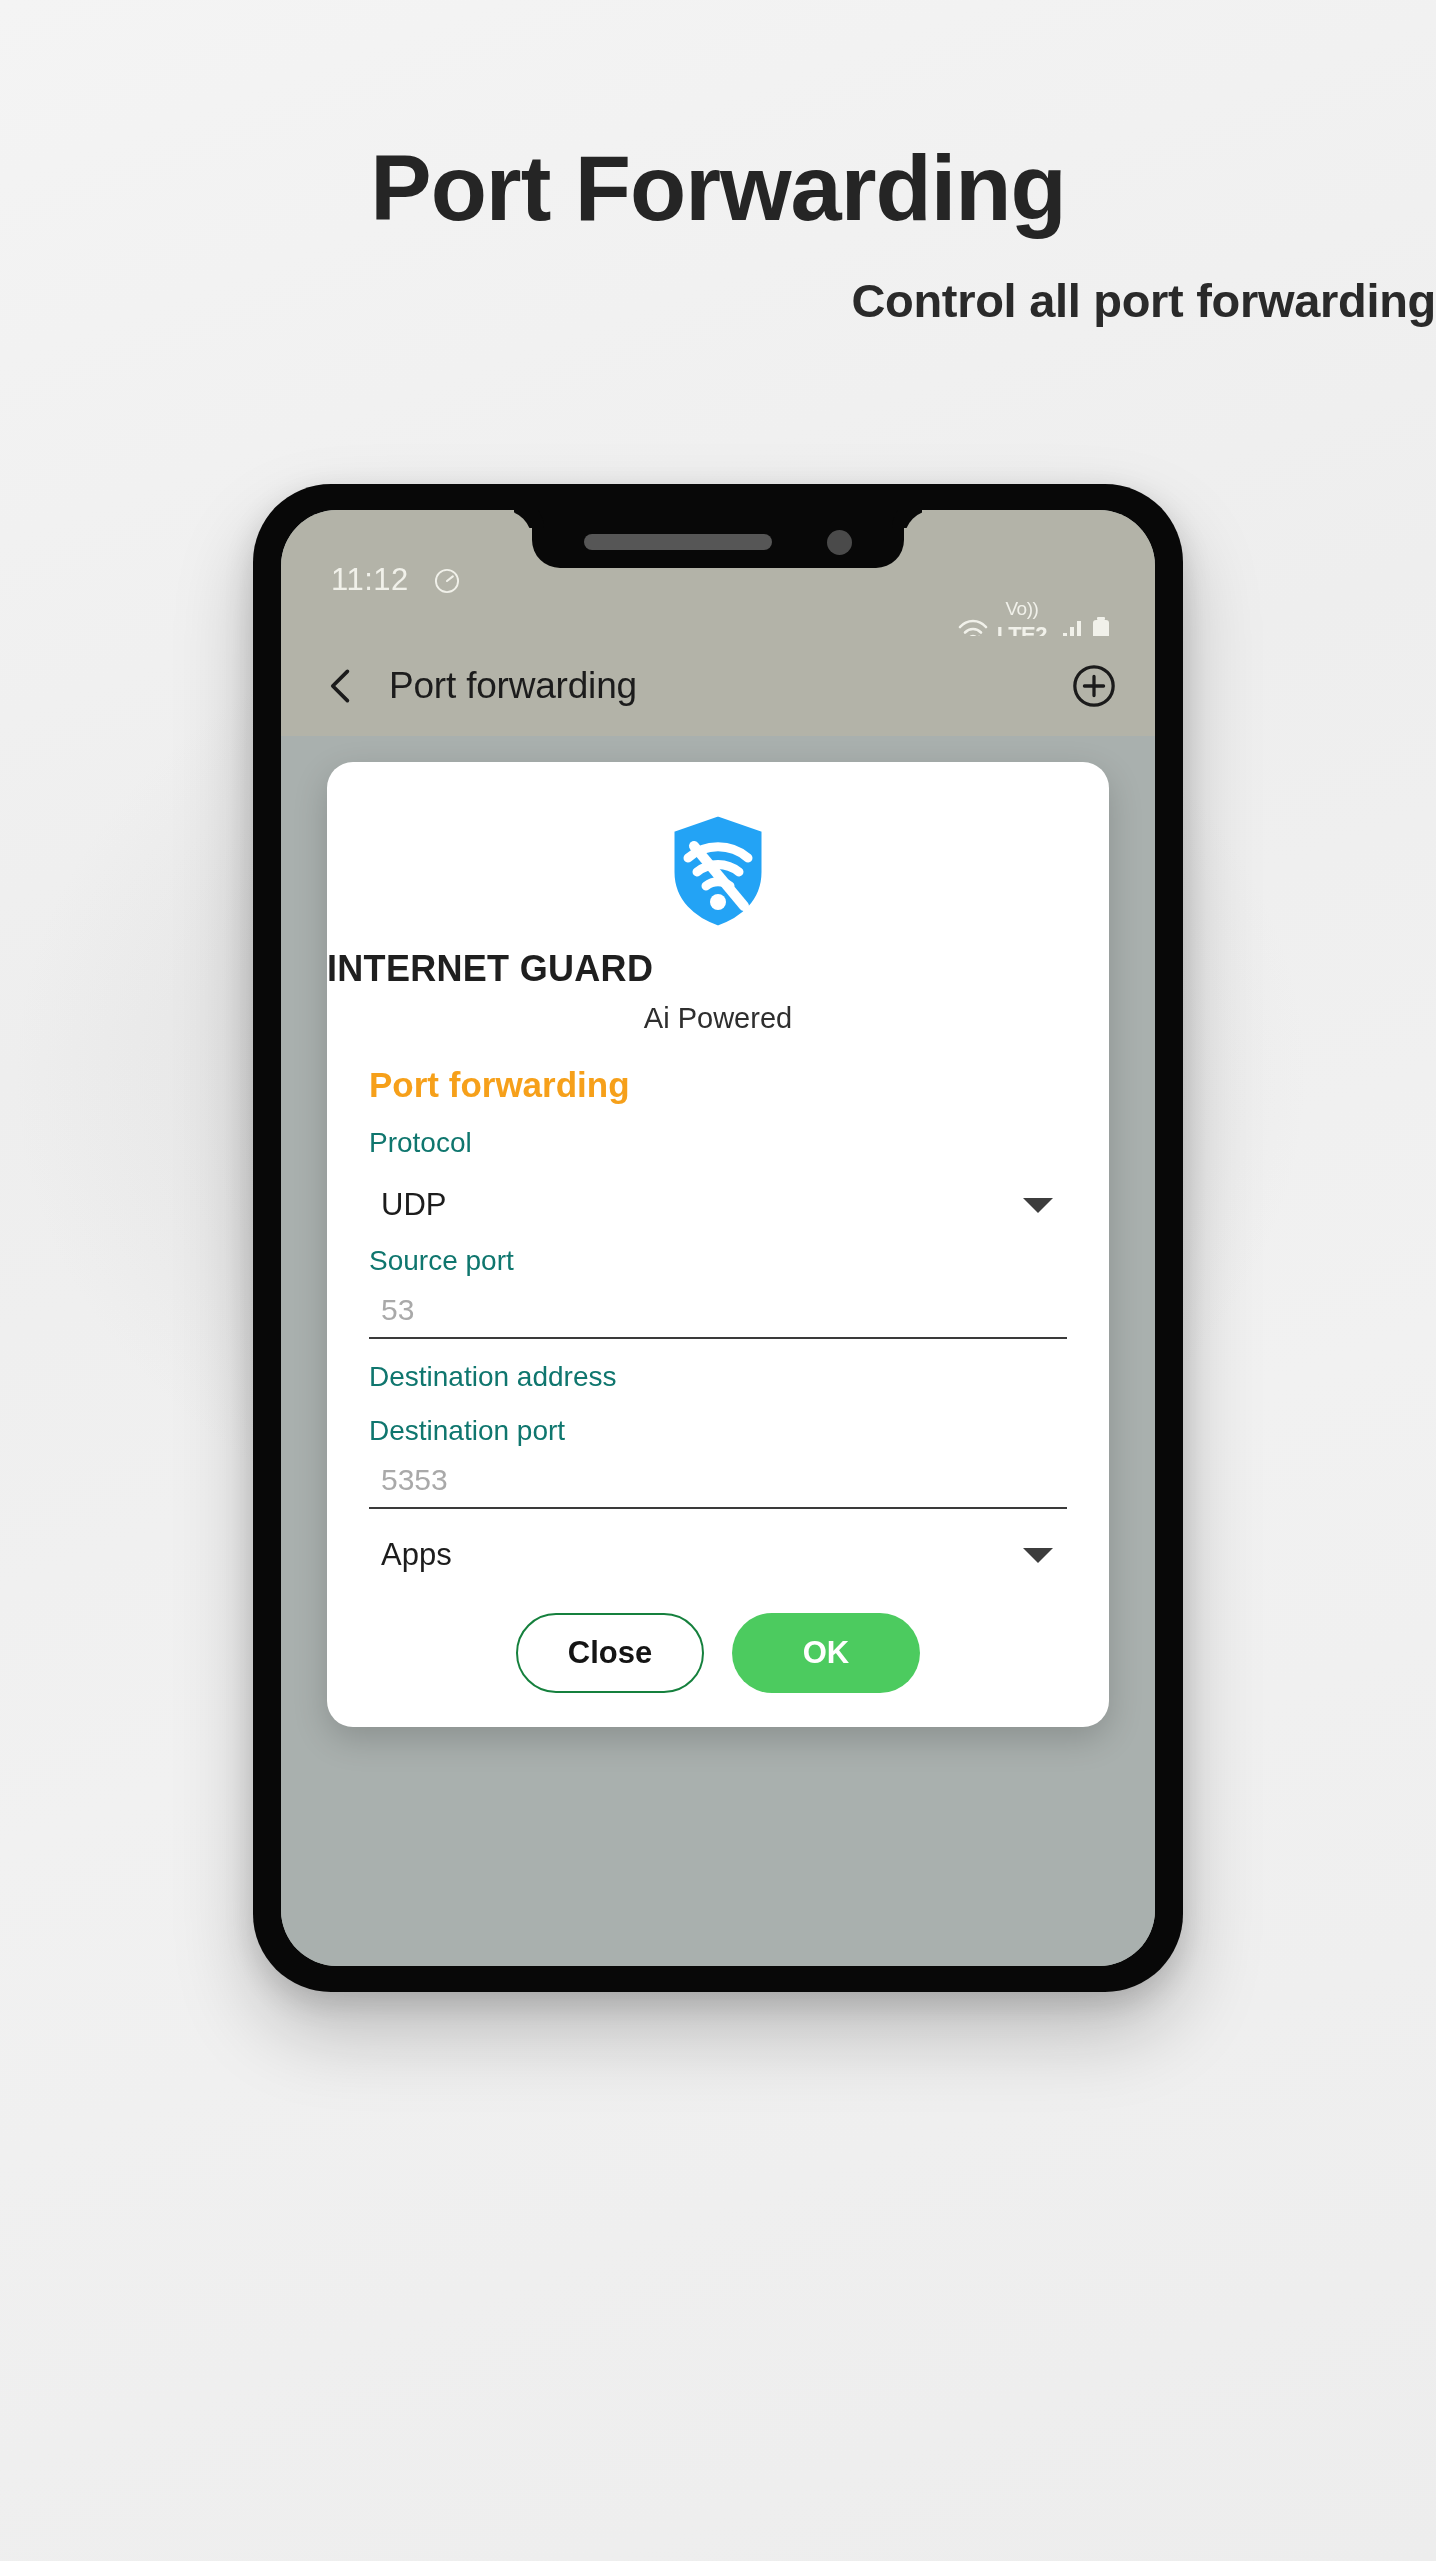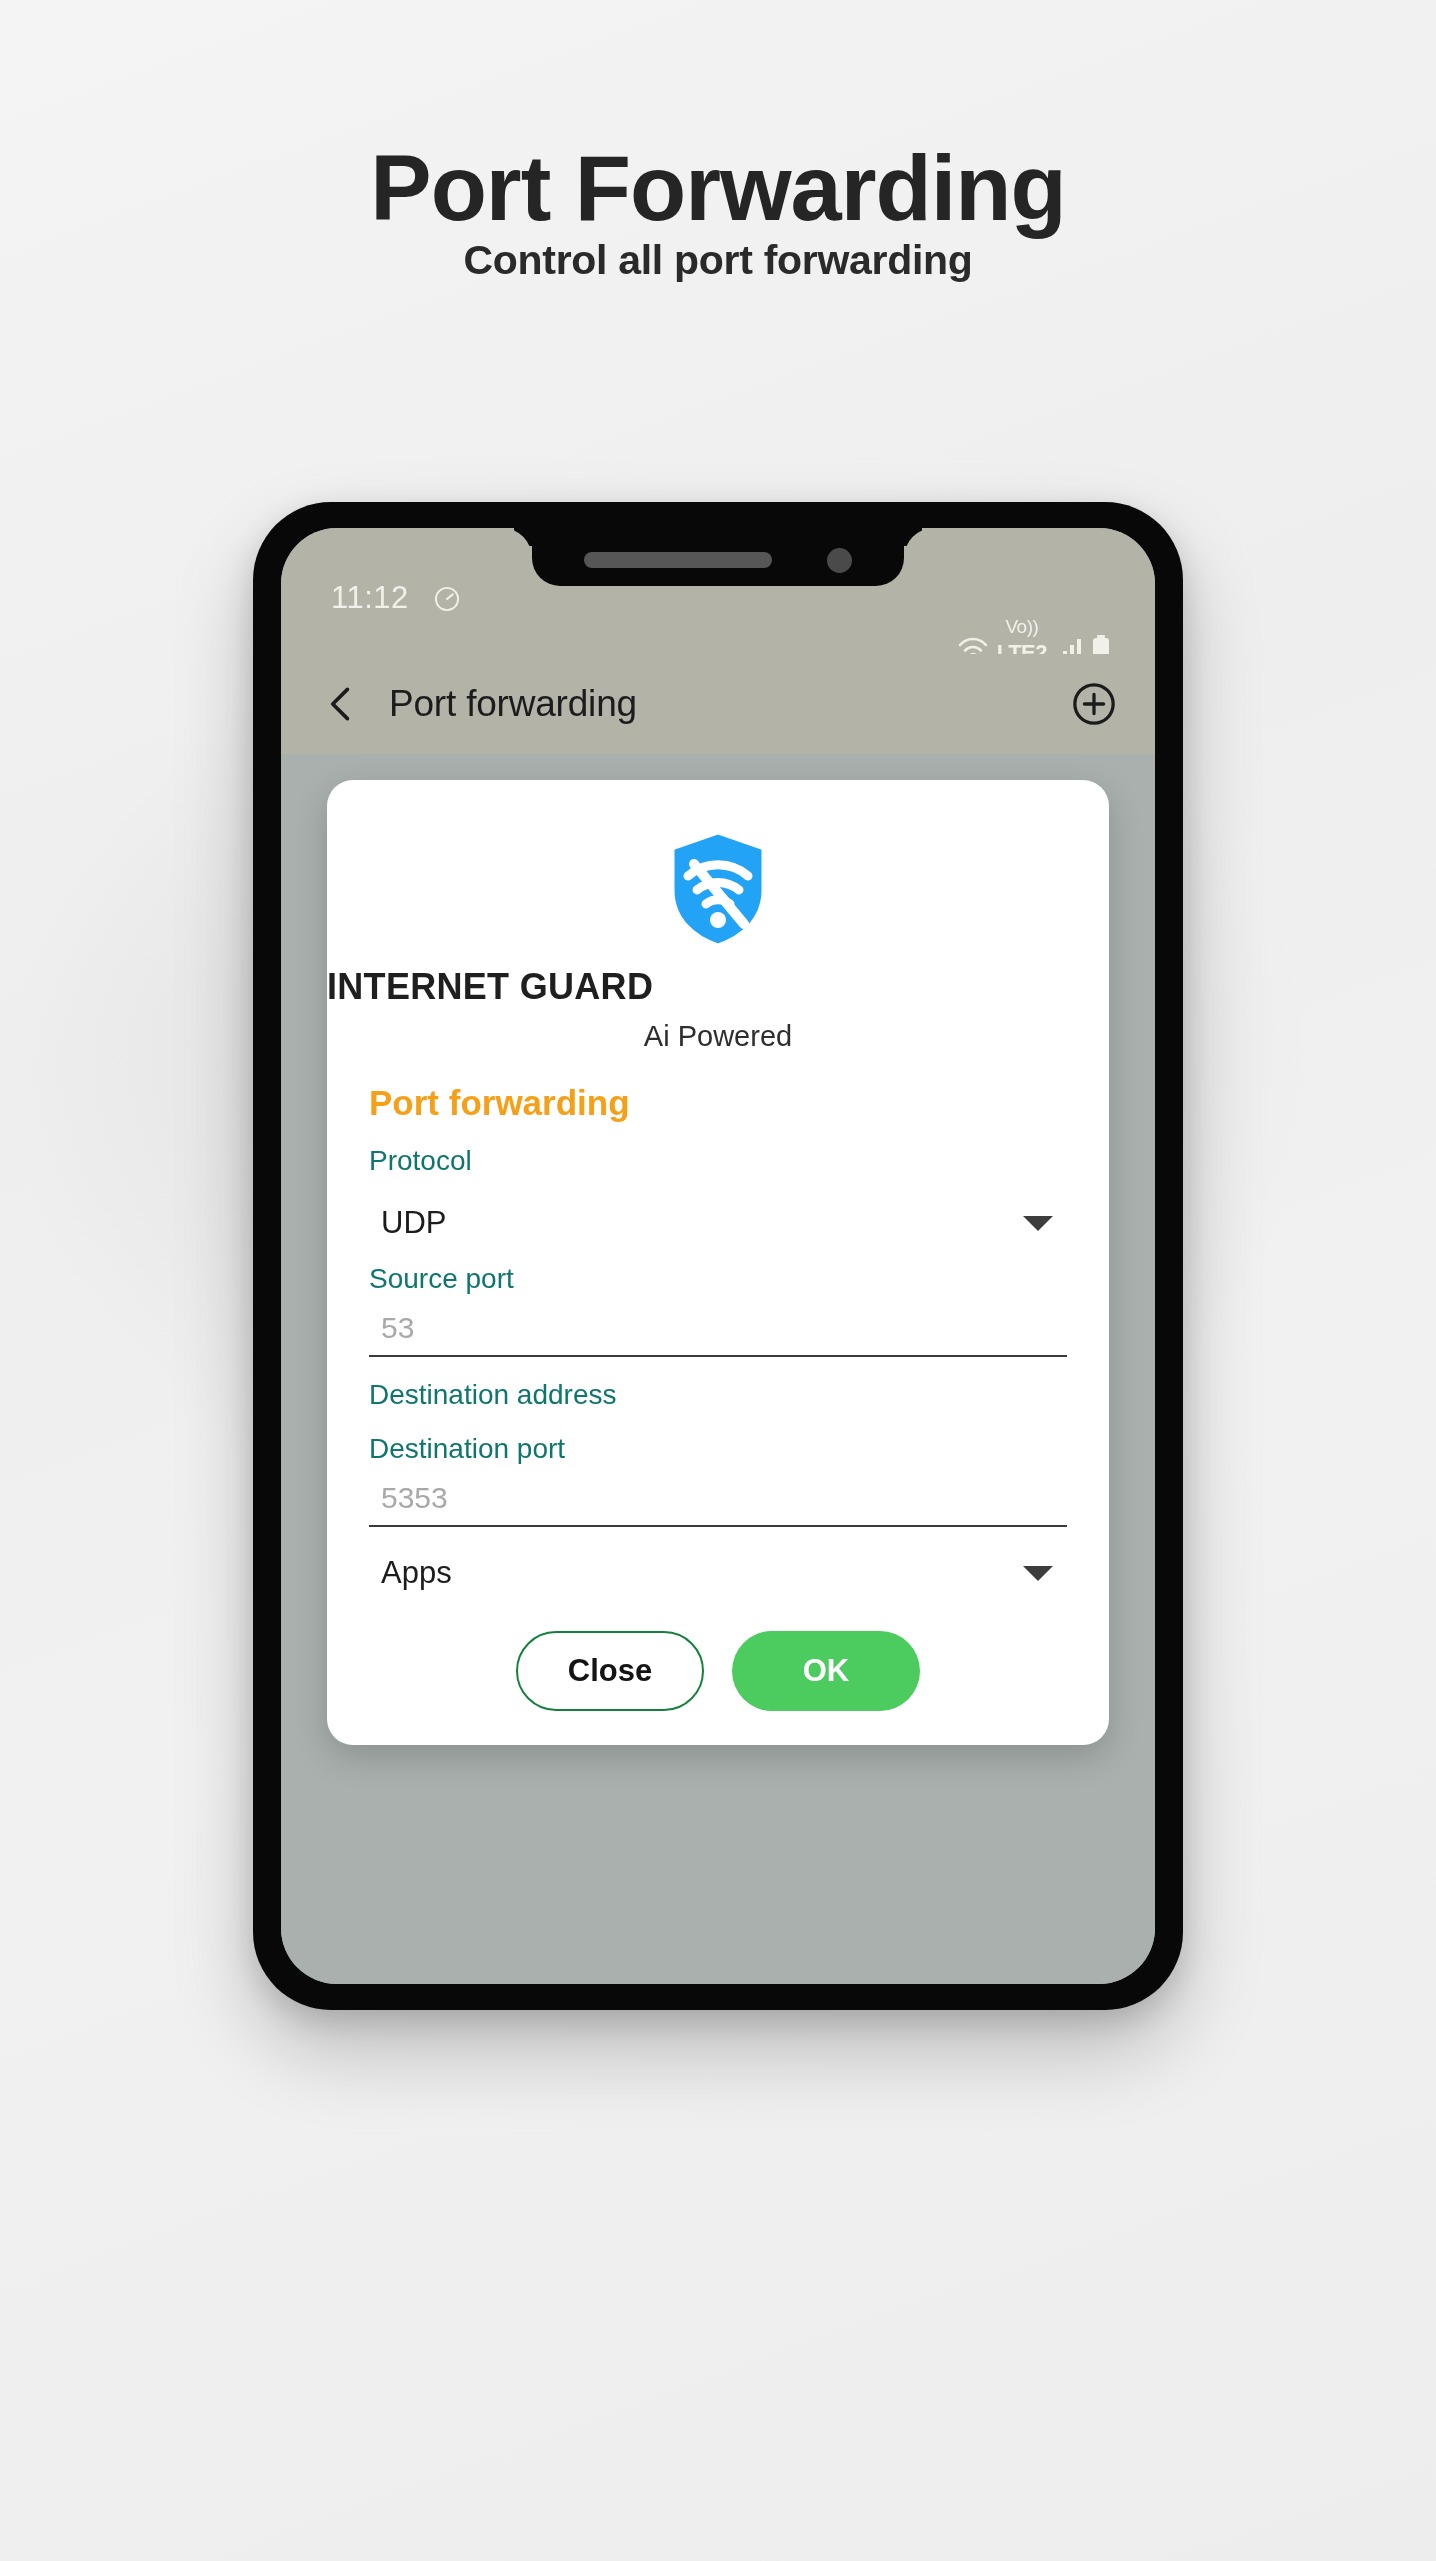--- a/index.html
+++ b/index.html
@@ -35,31 +35,33 @@
   }
   .headline {
     font-size: 92px;
     font-weight: bold;
     color: #252525;
     letter-spacing: -1px;
     line-height: 1.05;
     margin: 0;
   }
   .subhead {
-    font-size: 41px;
+    margin-top: 36px;
+    font-size: 47px;
     font-weight: bold;
     color: #2a2a2a;
     letter-spacing: -0.3px;
+    text-align: right;
   }
 
   
   .phone {
     position: absolute;
     left: 253px;
-    top: 502px;
+    top: 484px;
     width: 930px;
     height: 1508px;
     background: #080808;
     border-radius: 78px;
     box-shadow:
       0 40px 80px rgba(0,0,0,0.22),
       0 10px 30px rgba(0,0,0,0.14);
   }
   .screen {
     position: absolute;

